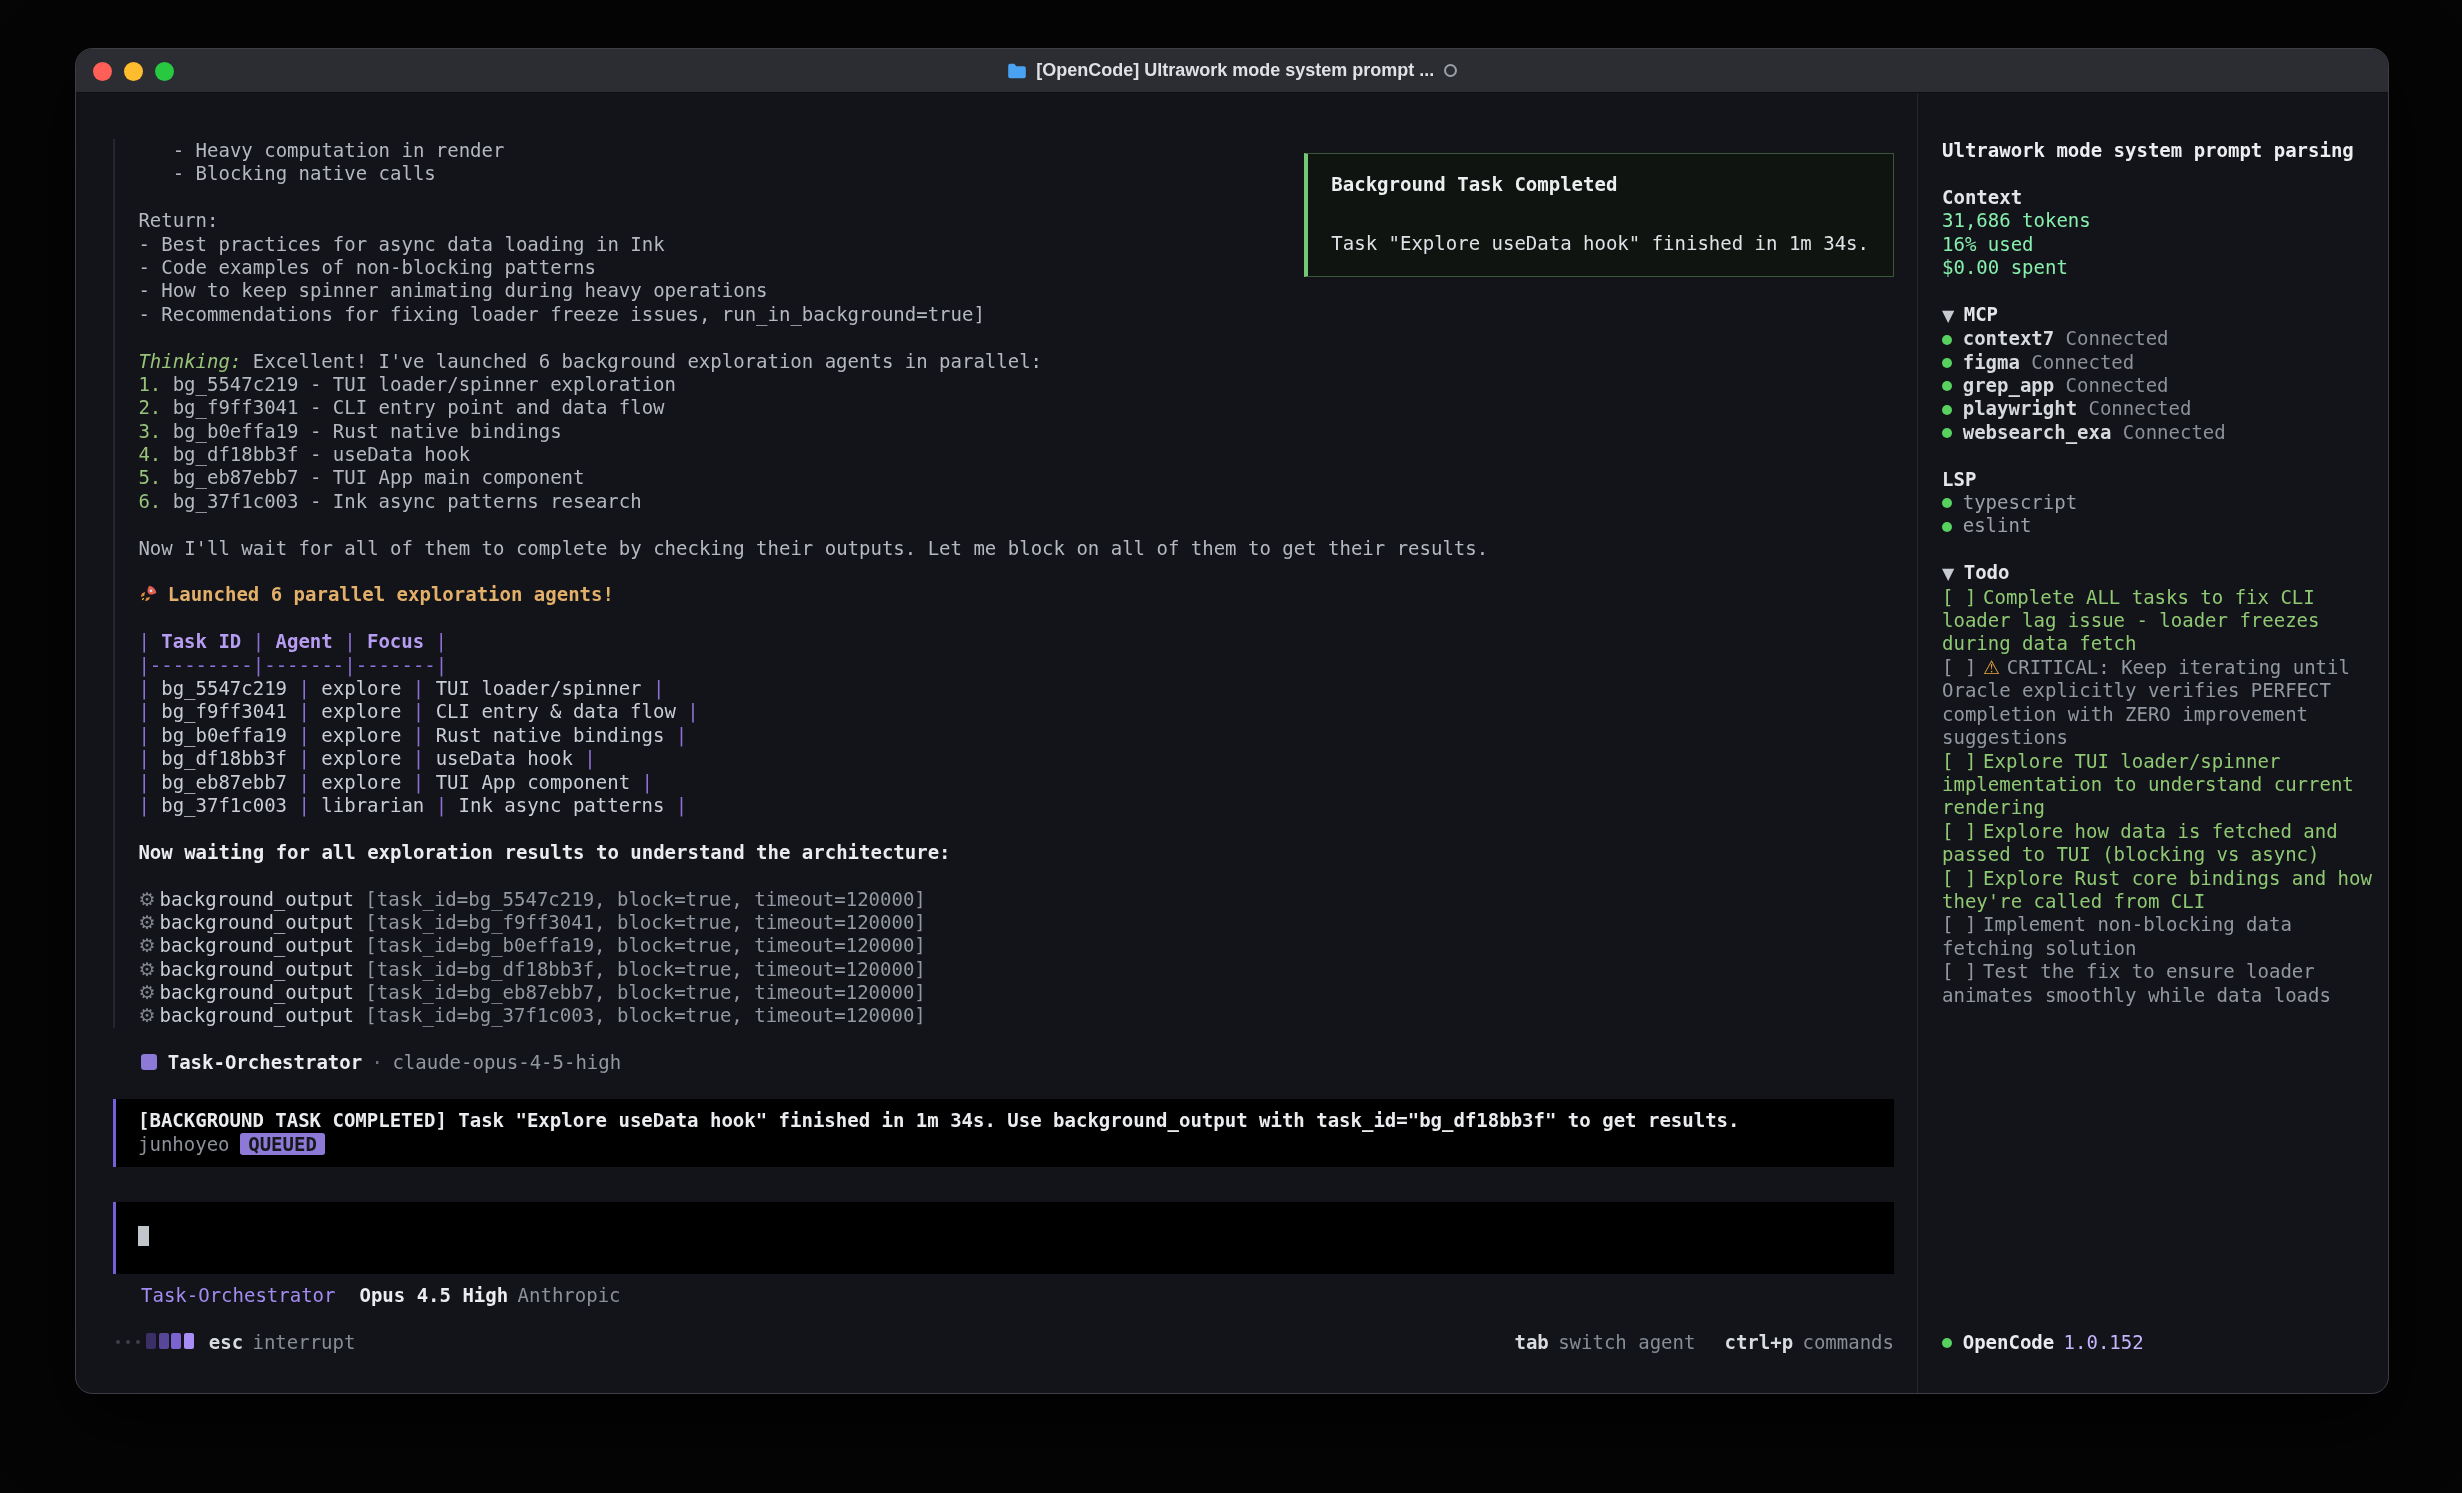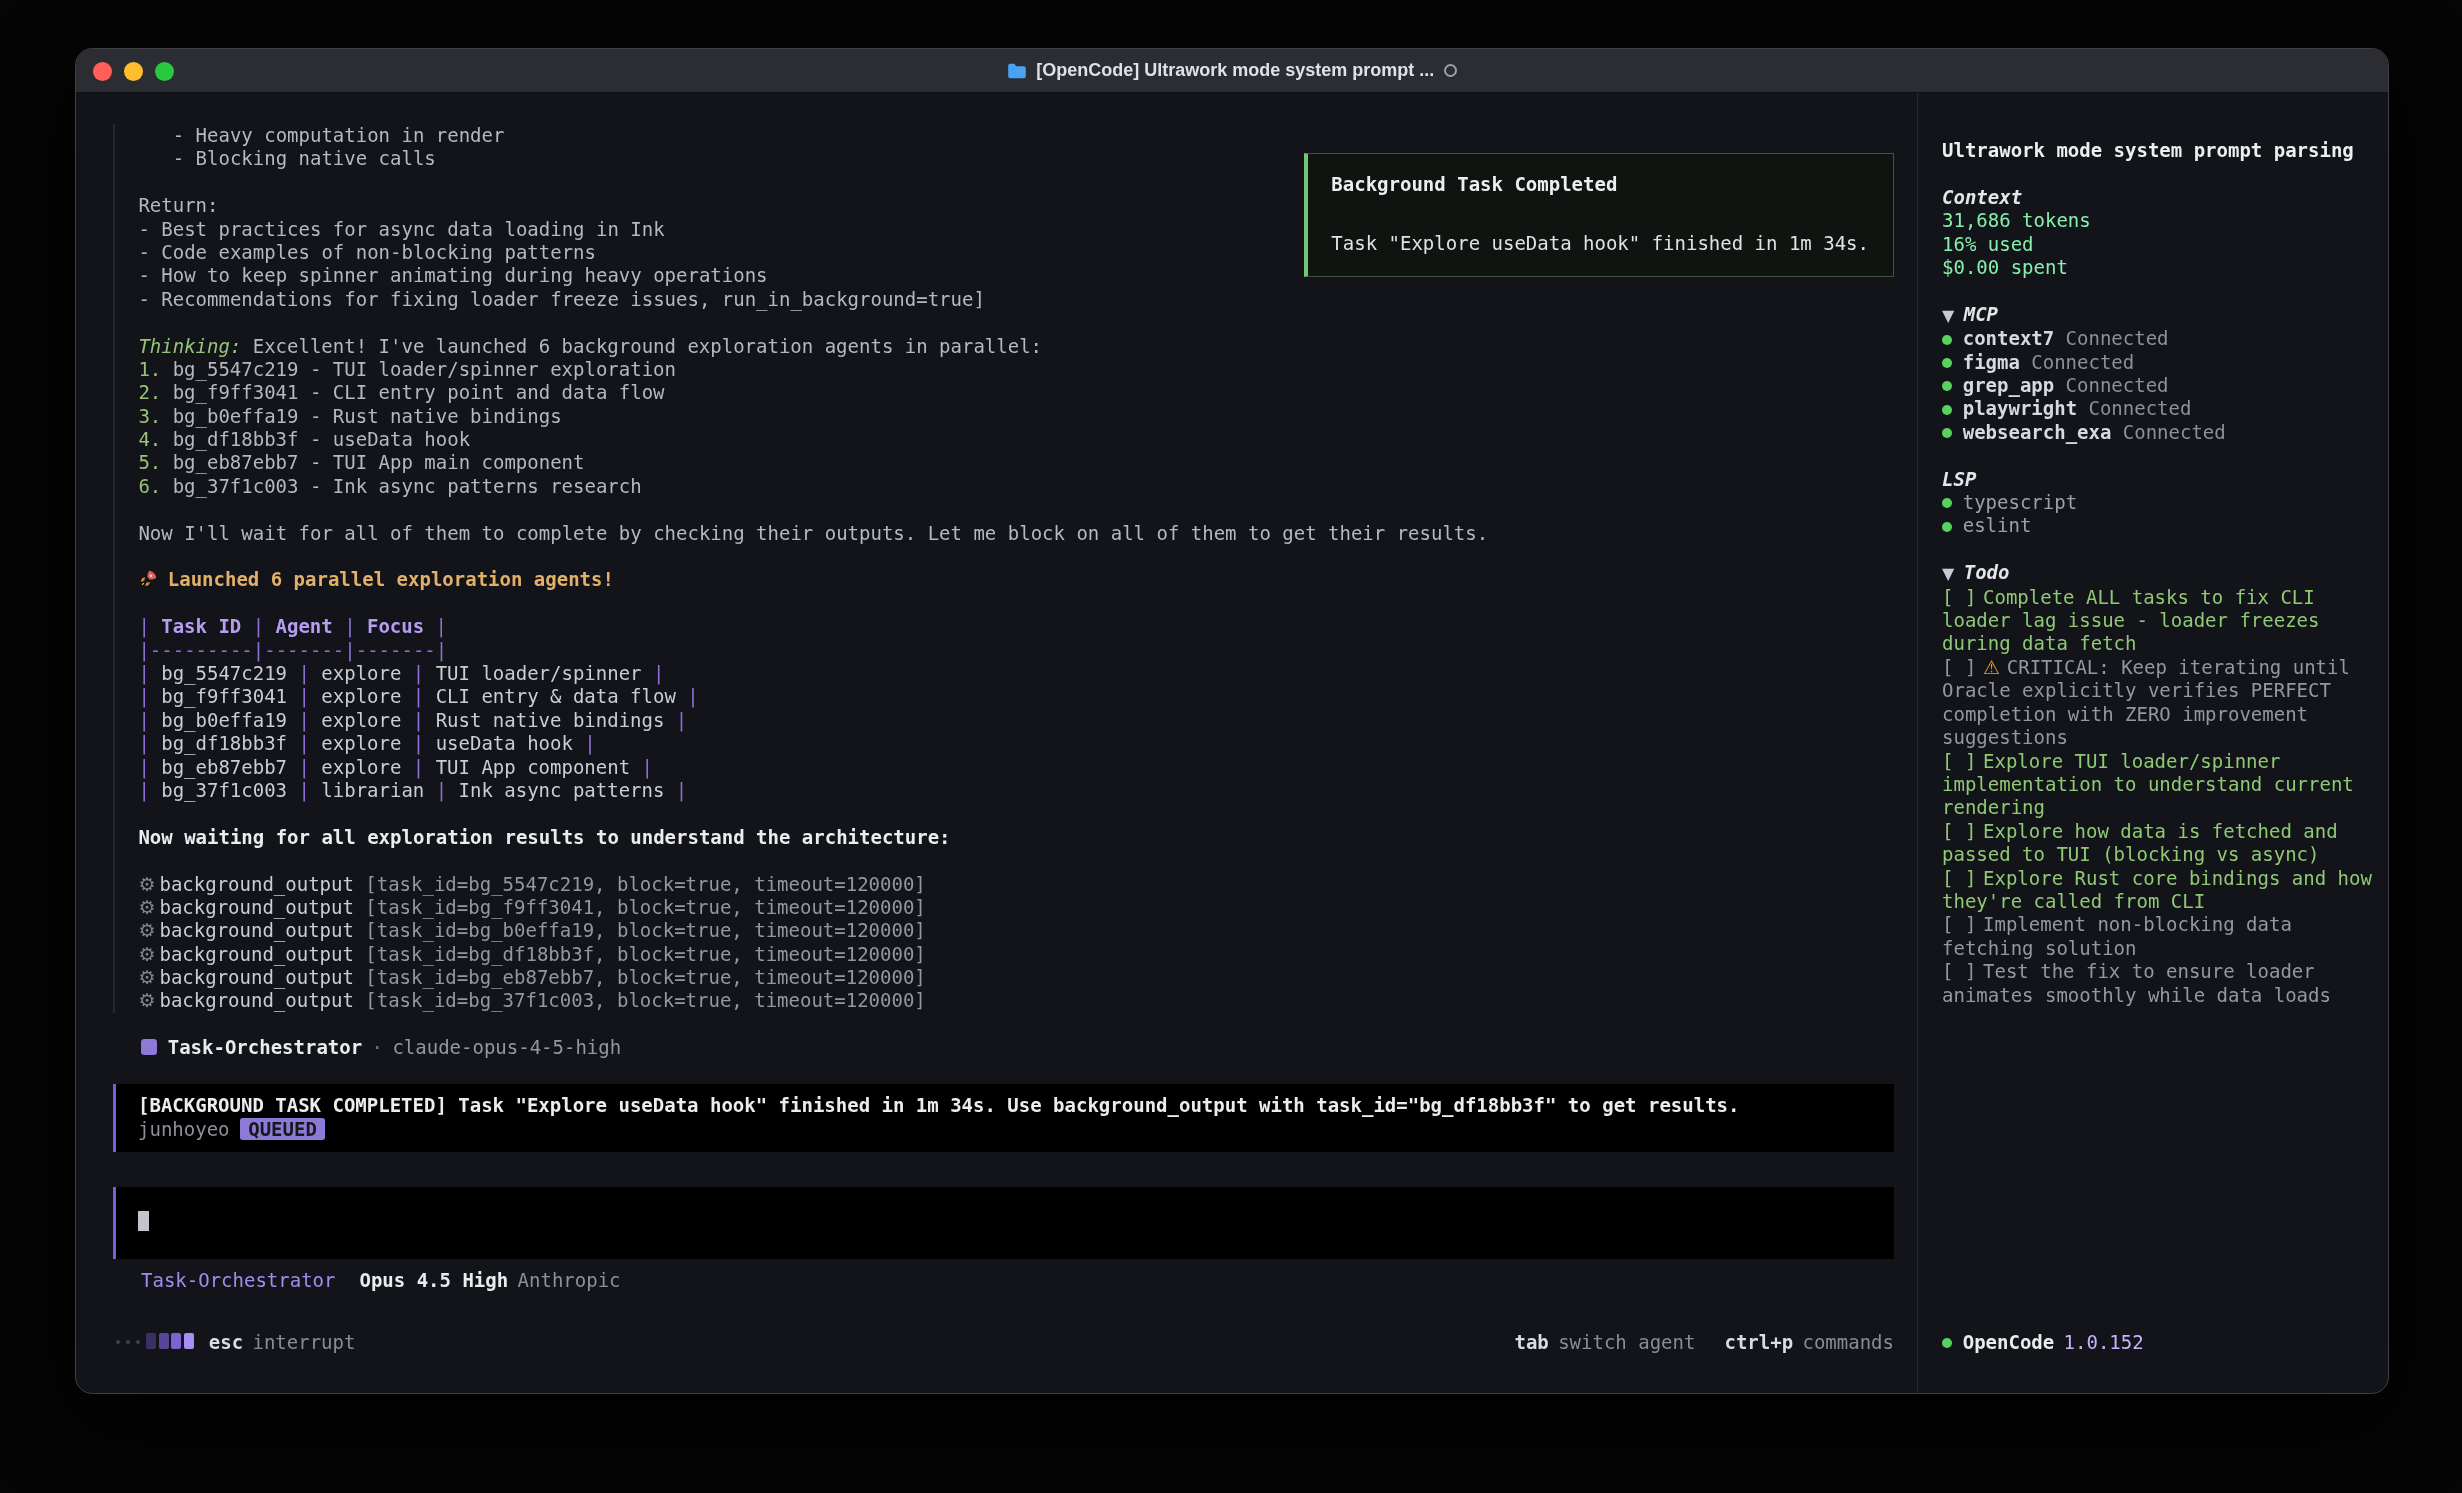--- a/index.html
+++ b/index.html
@@ -29,21 +29,21 @@
   .title-wrap { margin:0 auto; display:flex; align-items:center; gap:9.4px; }
   .folder-icon svg { display:block; }
   .title-text {
     font-family:"Liberation Sans","DejaVu Sans",sans-serif;
     font-size:18px; font-weight:bold; color:#dfe1e6;
   }
   .ring-icon { width:13.4px; height:13.4px; border:2px solid #9aa0a8; border-radius:50%; display:inline-block; }
 
   
   .content { position:absolute; top:44px; left:0; right:0; bottom:0; display:flex; }
-  .main { position:relative; flex:1 1 auto; padding:31px 23px 0 37px; overflow:hidden; }
+  .main { position:relative; flex:1 1 auto; padding:46px 23px 0 37px; overflow:hidden; }
   .sidebar { position:relative; width:471px; flex:0 0 471px; border-left:1.3px solid #26282e; padding:46px 16px 0 24px; font-size:19px; line-height:23.4px; color:#b6bac2; }
 
   
   .line { height:23.4px; line-height:23.4px; font-size:19px; color:#b4b8c0; white-space:pre; }
   .msg { border-left:2px solid #25272e; padding-left:23.4px; }
   .sym { font-family:"DejaVu Sans","Liberation Sans",sans-serif; }
 
   .think { color:#98c379; font-style:italic; margin-right:11.4px; }
   .num { color:#98c379; margin-right:11.4px; }
   .banner-text { color:#e3b06a; font-weight:bold; }
@@ -101,21 +101,21 @@
     position:absolute; top:60px; right:23px;
     background:#0f1410; border:1.3px solid #39573b; border-left:4px solid #74c776;
     padding:19px 24px 20px 23px; white-space:nowrap;
   }
   .notif-title { font-size:19px; line-height:23.4px; color:#eceef0; font-weight:bold; margin-bottom:36px; }
   .notif-body { font-size:19px; line-height:23.4px; color:#dfe2e6; }
 
   
   .sb-line { min-height:23.4px; line-height:23.4px; white-space:pre; }
   .sb-title { color:#eceef0; font-weight:bold; }
-  .sb-heading { color:#e3e5e9; font-weight:bold;font-style:italic; }
+  .sb-heading { color:#e3e5e9; font-weight:bold; }
   .sb-dim { color:#86efac; }
   .tri { color:#c7cad0; margin-right:9.4px; font-size:16px; }
   .dot { display:inline-block; width:10px; height:10px; border-radius:50%; background:#58d15e; margin-right:10.7px; vertical-align:0.7px; }
   .mcp-name { color:#d6d9de; font-weight:bold; }
   .mcp-status { color:#8b9099; margin-left:11.4px; }
   .lsp-name { color:#9aa0a8; }
   .todo { line-height:23.4px; font-size:19px; }
   .todo .prefix { margin-right:6.7px; }
   .todo.green { color:#8fc973; }
   .todo.gray { color:#9298a1; }

